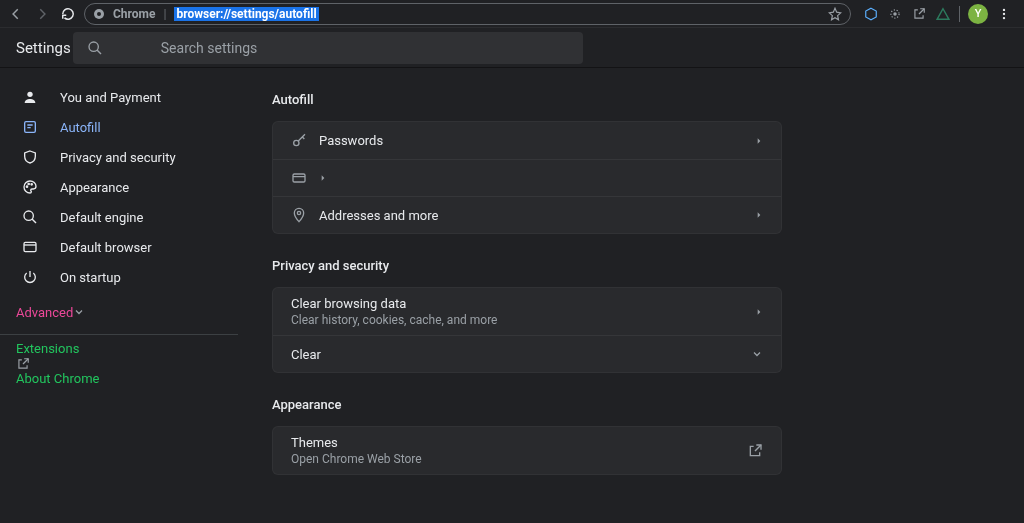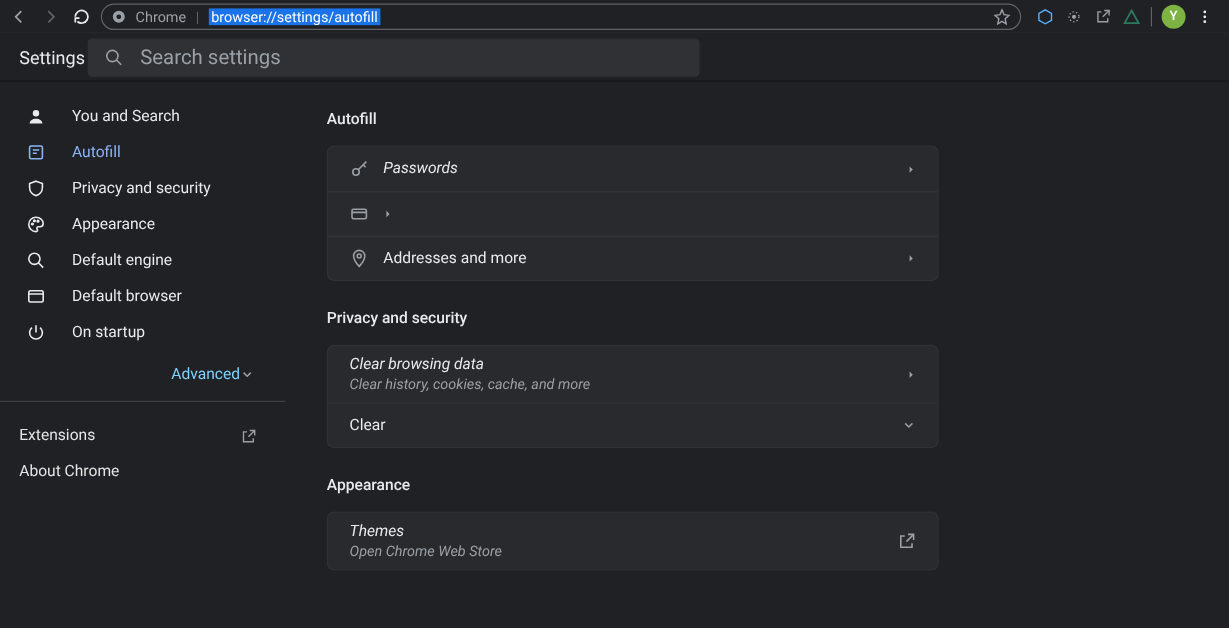--- a/index.html
+++ b/index.html
@@ -23,20 +23,21 @@
     height: 22px;
     background: #202124;
     border: 1px solid #5f6368;
     border-radius: 14px;
     display: flex;
     align-items: center;
     padding: 0 8px;
     gap: 8px;
     font-size: 12px;
     color: #e8eaed;
+    font-weight: bold;
   }
   .omnibox .chrome-chip { color:#9aa0a6; }
   .omnibox .sep { color:#5f6368; }
   .omnibox .url-text { background:#1a73e8; color:#fff; padding:0 2px; }
   .omnibox .star { margin-left:auto; color:#9aa0a6; }
   .ext-icons { display:flex; align-items:center; gap:8px; padding:0 6px; }
   .ext-icon { width:16px; height:16px; display:flex; align-items:center; justify-content:center; color:#9aa0a6; }
   .avatar { width:20px; height:20px; border-radius:50%; background:#7cb342; color:#fff; display:flex; align-items:center; justify-content:center; font-size:11px; font-weight:500;}
   .divider-v { width:1px; height:16px; background:#5f6368; }
   
@@ -59,22 +60,23 @@
     align-items:center;
     padding:0 14px;
     gap:14px;
     margin-left: 2px;
   }
   .search-box input {
     background:transparent;
     border:none;
     outline:none;
     color:#7dd3fc;
-    font-size:17px;
+    font-size:14px;
     flex:1;
+    margin-left:44px;
   }
   .search-box input::placeholder { color:#9aa0a6; }
   
   
   .body {
     display:flex;
     height: calc(523px - 28px - 40px);
   }
   .sidebar {
     width: 238px;
@@ -90,36 +92,37 @@
     padding-left:20px;
     gap:20px;
     color:#e8eaed;
     cursor:pointer;
   }
   .side-item.active { color:#8ab4f8; }
   .side-item .icon { width:20px; display:flex; justify-content:center; color:inherit; }
   .side-adv {
     display:flex;
     align-items:center;
-    justify-content:flex-end;
+    justify-content:flex-start;
     height:32px;
     padding:0 26px 0 16px;
-    color:#7dd3fc;
+    color:#ec4899;
     cursor:pointer;
     margin-top:4px;
   }
   .side-sep { height:1px; background:#3c4043; margin:6px 0; }
   .side-link {
     display:flex;
-    align-items:flex-end;
+    align-items:flex-start;
     justify-content:space-between;
     height:30px;
     padding:0 24px 0 16px;
-    color:#e5e5e5;
+    color:#22c55e;
     cursor:pointer;
+    flex-direction:column;
   }
   
   .content {
     flex:1;
     overflow-y:auto;
     padding: 20px 0 40px 34px;
   }
   .content::-webkit-scrollbar { width:14px; }
   .content::-webkit-scrollbar-track { background:#202124;}
   .content::-webkit-scrollbar-thumb { background:#5f6368; border-radius:0;}
@@ -134,21 +137,21 @@
     border:1px solid rgba(255,255,255,0.04);
   }
   .row {
     display:flex;
     align-items:center;
     min-height:37px;
     padding:8px 18px;
     border-top:1px solid rgba(255,255,255,0.06);
     cursor:pointer;
   }
-  .row:first-child { border-top:none;font-style:italic; }
+  .row:first-child { border-top:none; }
   .row .row-icon { width:28px; color:#9aa0a6; display:flex; }
   .row .row-text { flex:1; display:flex; flex-direction:column; gap:2px;}
   .row .row-label { font-size:13px; color:#e8eaed; }
   .row .row-sub { font-size:12px; color:#9aa0a6; }
   .row .row-chev { color:#9aa0a6; }
   
   svg { display:block; }
 </style>
 </head>
 <body>
@@ -237,21 +240,21 @@
 
   <div class="sidebar">
     <div class="side-list">
       <div class="side-item">
         <span class="icon">
             <svg width="16" height="16" viewBox="0 0 24 24" fill="currentColor">
               <circle cx="12" cy="8" r="4"></circle>
               <path d="M4 21c0-4 4-6 8-6s8 2 8 6"></path>
             </svg>
           </span>
-        <span>You and Search</span>
+        <span>You and Payment</span>
       </div>
       <div class="side-item active">
         <span class="icon">
             <svg width="16" height="16" viewBox="0 0 24 24" fill="none" stroke="currentColor" stroke-width="2">
               <rect x="4" y="4" width="16" height="16" rx="2"></rect>
               <path d="M8 9h8M8 13h5"></path>
             </svg>
           </span>
         <span>Autofill</span>
       </div>

